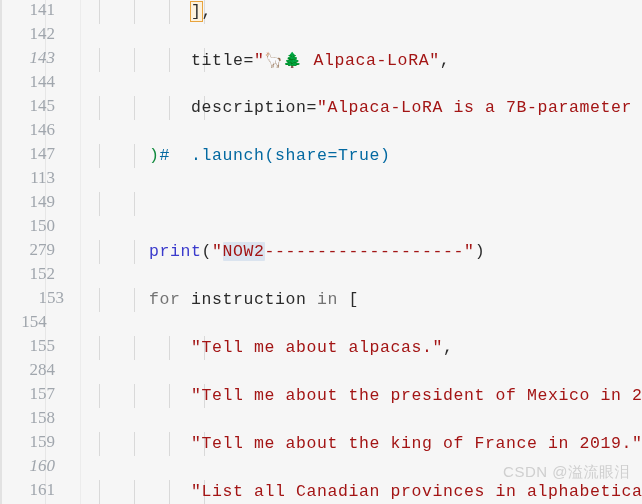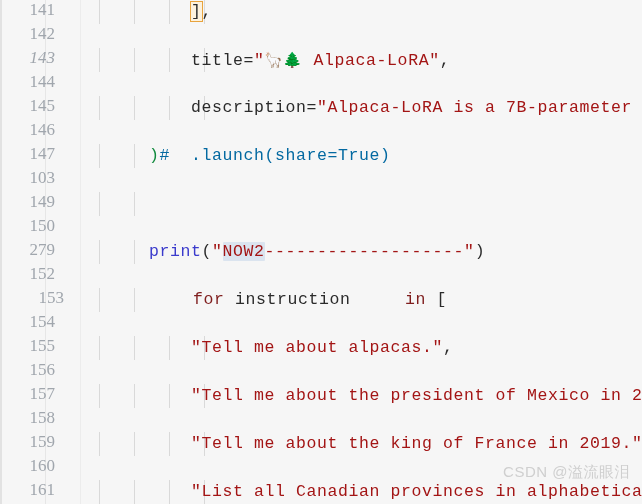--- a/index.html
+++ b/index.html
@@ -85,21 +85,21 @@
   }
 
   
   .iguide {
     position: absolute;
     width: 1px;
     background: #d9d9d9;
   }
 
   
-  .kw      { color: #7f1d1d; margin-left: 44px; }
+  .kw      { color: #737373; }
   .fn      { color: #3b3bcc; }
   .str     { color: #a31515; }
   .comment { color: #0369a1; }
   .plain   { color: #2b2b2b; }
   .green   { color: #118a3d; }
 
   .hl-find {
     background: #dbe4ef;
     border-radius: 1px;
   }
@@ -141,34 +141,34 @@
       <div class="gutter" style="position: absolute; top: 48px; font-style: italic;">143</div>
       <div class="row" style="top: 48px;"><div class="iguide" style="left: 86px; top: 0px; height: 24px;"></div><div class="iguide" style="left: 121px; top: 0px; height: 24px;"></div><div class="iguide" style="left: 156px; top: 0px; height: 24px;"></div><div class="iguide" style="left: 191px; top: 0px; height: 24px;"></div><div class="line-text"><span class="plain">            description=</span><span class="str">"Alpaca-LoRA is a 7B-parameter LLaM</span></div></div>
       <div class="gutter" style="position: absolute; top: 72px;">144</div>
       <div class="row" style="top: 72px;"><div class="iguide" style="left: 86px; top: 0px; height: 24px;"></div><div class="iguide" style="left: 121px; top: 0px; height: 24px;"></div><div class="line-text"><span class="plain">        </span><span class="green">)</span><span class="comment">#  .launch(share=True)</span></div></div>
       <div class="gutter" style="position: absolute; top: 96px;">145</div>
       <div class="row" style="top: 96px;"><div class="iguide" style="left: 86px; top: 0px; height: 24px;"></div><div class="iguide" style="left: 121px; top: 0px; height: 24px;"></div><div class="line-text"></div></div>
       <div class="gutter" style="position: absolute; top: 120px;">146</div>
       <div class="row" style="top: 120px;"><div class="iguide" style="left: 86px; top: 0px; height: 24px;"></div><div class="iguide" style="left: 121px; top: 0px; height: 24px;"></div><div class="line-text"><span class="plain">        </span><span class="fn">print</span><span class="plain">(</span><span class="str">"</span><span class="str hl-find">NOW2</span><span class="str">-------------------"</span><span class="plain">)</span></div></div>
       <div class="gutter" style="position: absolute; top: 144px;">147</div>
       <div class="row" style="top: 144px;"><div class="iguide" style="left: 86px; top: 0px; height: 24px;"></div><div class="iguide" style="left: 121px; top: 0px; height: 24px;"></div><div class="line-text"><span class="plain">        </span><span class="kw">for</span><span class="plain"> instruction </span><span class="kw">in</span><span class="plain"> [</span></div></div>
-      <div class="gutter" style="position: absolute; top: 168px;">103</div>
+      <div class="gutter" style="position: absolute; top: 168px;">113</div>
       <div class="row" style="top: 168px;"><div class="iguide" style="left: 86px; top: 0px; height: 24px;"></div><div class="iguide" style="left: 121px; top: 0px; height: 24px;"></div><div class="iguide" style="left: 156px; top: 0px; height: 24px;"></div><div class="iguide" style="left: 191px; top: 0px; height: 24px;"></div><div class="line-text"><span class="plain">            </span><span class="str">"Tell me about alpacas."</span><span class="plain">,</span></div></div>
       <div class="gutter" style="position: absolute; top: 192px;">149</div>
       <div class="row" style="top: 192px;"><div class="iguide" style="left: 86px; top: 0px; height: 24px;"></div><div class="iguide" style="left: 121px; top: 0px; height: 24px;"></div><div class="iguide" style="left: 156px; top: 0px; height: 24px;"></div><div class="iguide" style="left: 191px; top: 0px; height: 24px;"></div><div class="line-text"><span class="plain">            </span><span class="str">"Tell me about the president of Mexico in 2</span></div></div>
       <div class="gutter" style="position: absolute; top: 216px;">150</div>
       <div class="row" style="top: 216px;"><div class="iguide" style="left: 86px; top: 0px; height: 24px;"></div><div class="iguide" style="left: 121px; top: 0px; height: 24px;"></div><div class="iguide" style="left: 156px; top: 0px; height: 24px;"></div><div class="iguide" style="left: 191px; top: 0px; height: 24px;"></div><div class="line-text"><span class="plain">            </span><span class="str">"Tell me about the king of France in 2019."</span></div></div>
       <div class="gutter" style="position: absolute; top: 240px;">279</div>
       <div class="row" style="top: 240px;"><div class="iguide" style="left: 86px; top: 0px; height: 24px;"></div><div class="iguide" style="left: 121px; top: 0px; height: 24px;"></div><div class="iguide" style="left: 156px; top: 0px; height: 24px;"></div><div class="iguide" style="left: 191px; top: 0px; height: 24px;"></div><div class="line-text"><span class="plain">            </span><span class="str">"List all Canadian provinces in alphabetical</span></div></div>
       <div class="gutter" style="position: absolute; top: 264px;">152</div>
       <div class="gutter" style="position: absolute; top: 288px; margin-left: 9px;">153</div>
-      <div class="gutter" style="position: absolute; top: 312px;">154</div>
+      <div class="gutter" style="position: absolute; top: 312px; text-align: center;">154</div>
       <div class="gutter" style="position: absolute; top: 336px;">155</div>
-      <div class="gutter" style="position: absolute; top: 360px;">156</div>
+      <div class="gutter" style="position: absolute; top: 360px;">284</div>
       <div class="gutter" style="position: absolute; top: 384px;">157</div>
       <div class="gutter" style="position: absolute; top: 408px;">158</div>
       <div class="gutter" style="position: absolute; top: 432px;">159</div>
-      <div class="gutter" style="position: absolute; top: 456px;">160</div>
+      <div class="gutter" style="position: absolute; top: 456px; font-style: italic;">160</div>
       <div class="gutter" style="position: absolute; top: 480px;">161</div>
     </div>
 
   <div class="watermark">CSDN @溢流眼泪</div>
 </div>
 
 </body></html>

